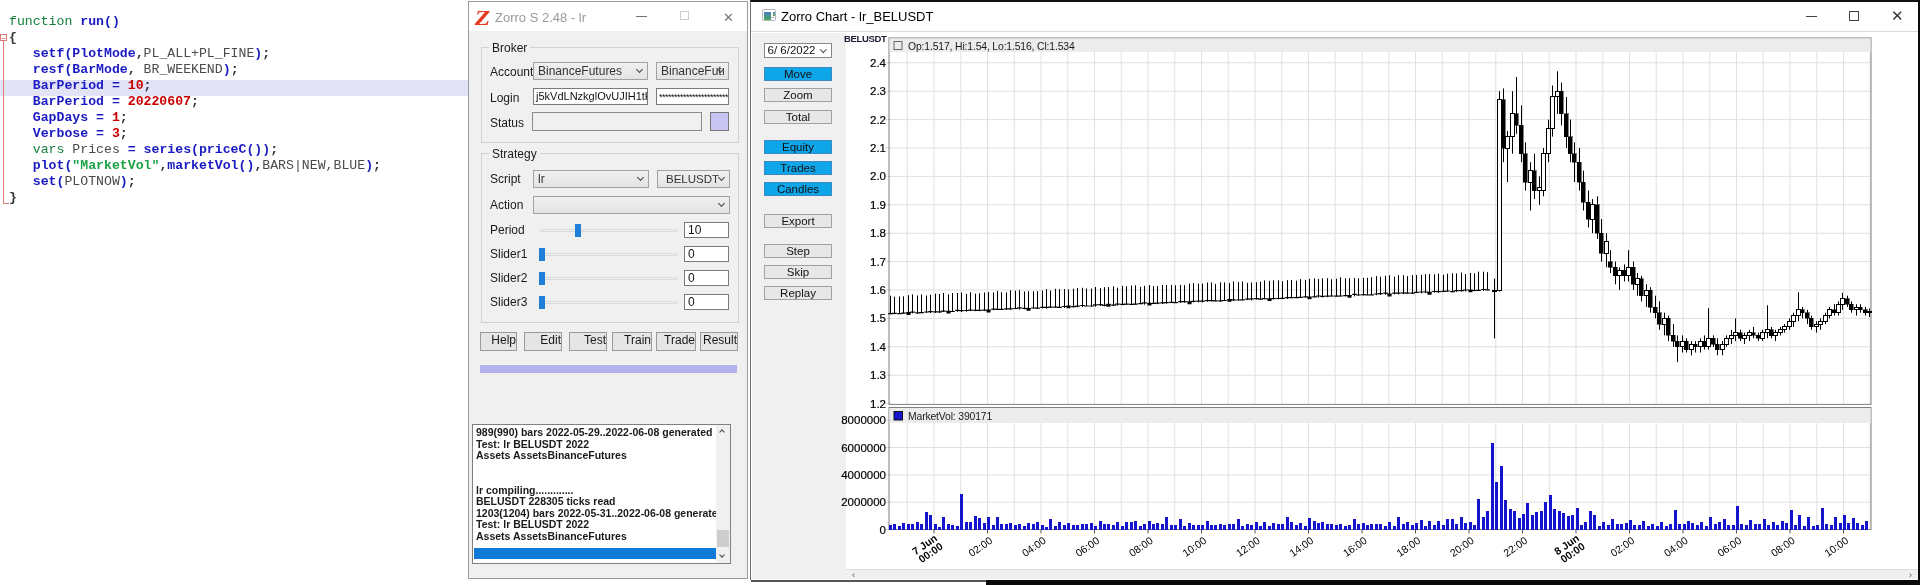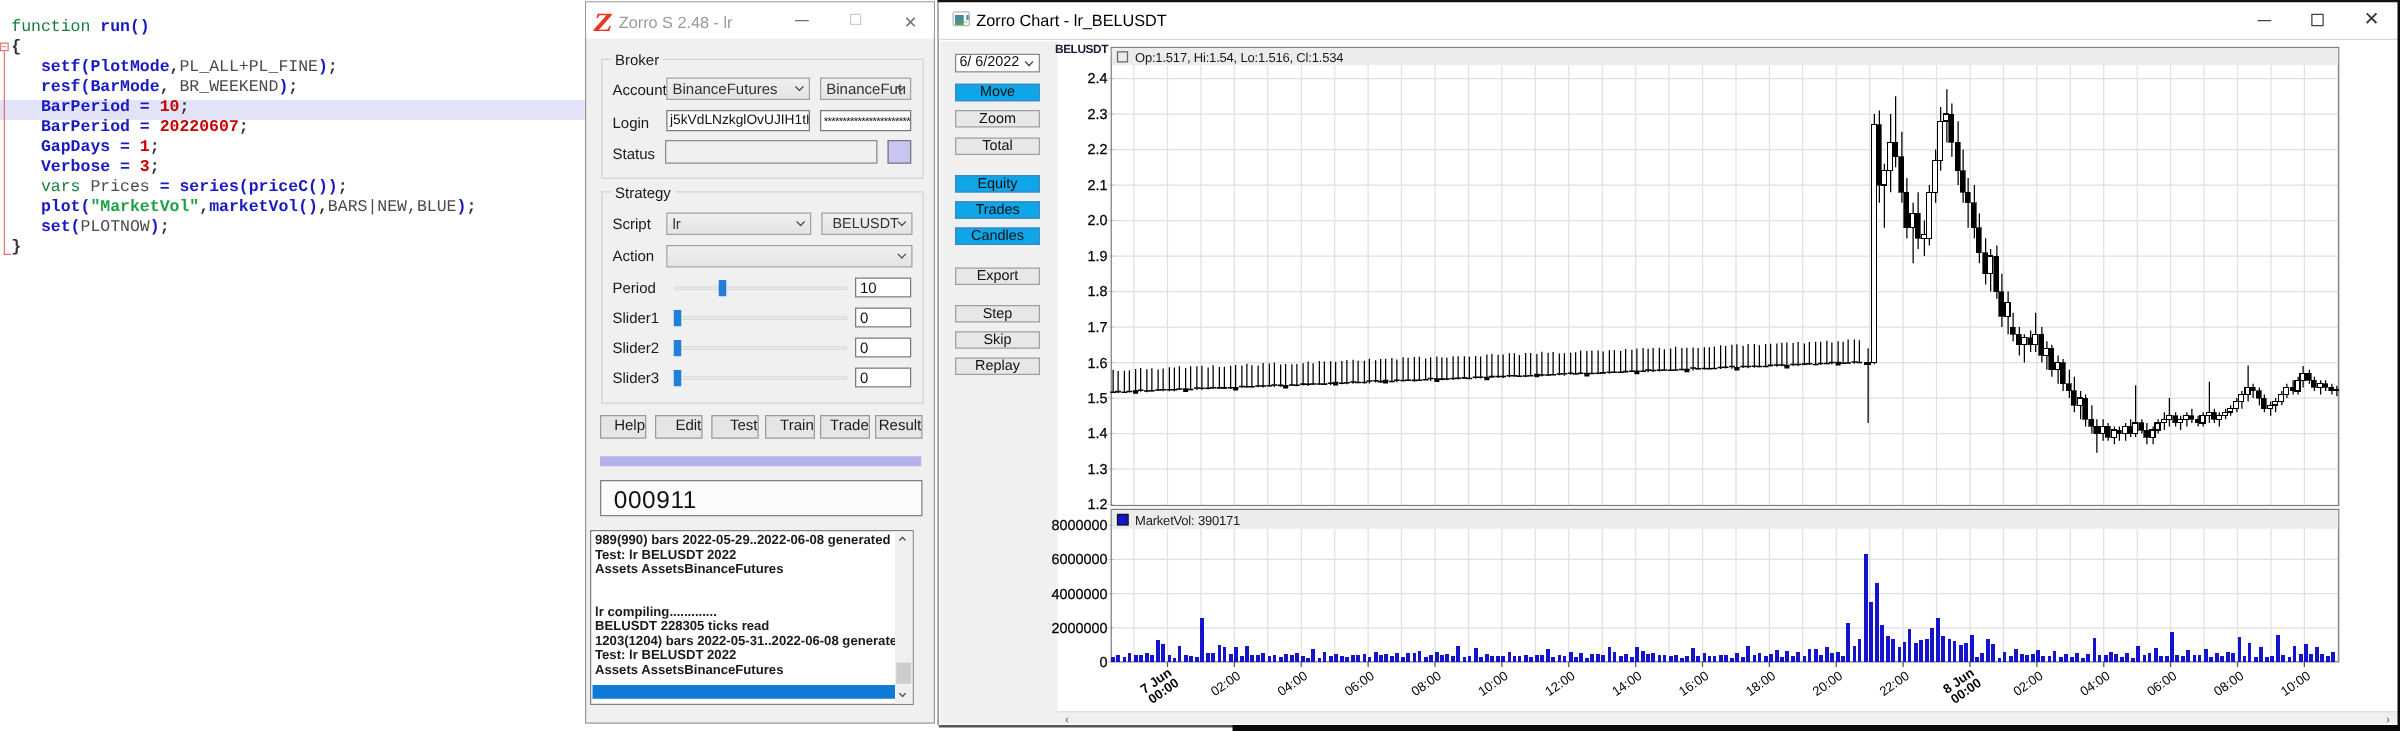--- a/index.html
+++ b/index.html
@@ -116,21 +116,20 @@
   <div class="track" style="left:70px;top:299px;width:139px"></div>
   <div class="thumb" style="left:70px;top:294px"></div>
   <div class="vbox" style="top:292px">0</div>
   <div class="btn" style="left:11px;top:330px;width:37px">Help</div>
   <div class="btn" style="left:55px;top:330px;width:38px">Edit</div>
   <div class="btn" style="left:100px;top:330px;width:38px">Test</div>
   <div class="btn" style="left:143px;top:330px;width:40px">Train</div>
   <div class="btn" style="left:187px;top:330px;width:40px">Trade</div>
   <div class="btn" style="left:231px;top:330px;width:38px">Result</div>
   <div class="abs" style="left:11px;top:363px;width:257px;height:8px;background:#b5b1ea"></div>
-  <div class="abs" style="left:11px;top:382px;width:258px;height:29px;background:#fbfbfb;border:1px solid #808080;font-size:19.5px;color:#111;padding:4px 0 0 10px;letter-spacing:0.5px">000911</div>
   <div class="abs" style="left:3px;top:422px;width:259px;height:140px;background:#fff;border:1px solid #808080">
     <div style="position:absolute;left:3px;top:2px;font-size:10.5px;line-height:11.5px;font-weight:bold;color:#1a1a1a;white-space:pre">989(990) bars 2022-05-29..2022-06-08 generated
 Test: lr BELUSDT 2022
 Assets AssetsBinanceFutures
 
 
 lr compiling.............
 BELUSDT 228305 ticks read
 1203(1204) bars 2022-05-31..2022-06-08 generated
 Test: lr BELUSDT 2022

